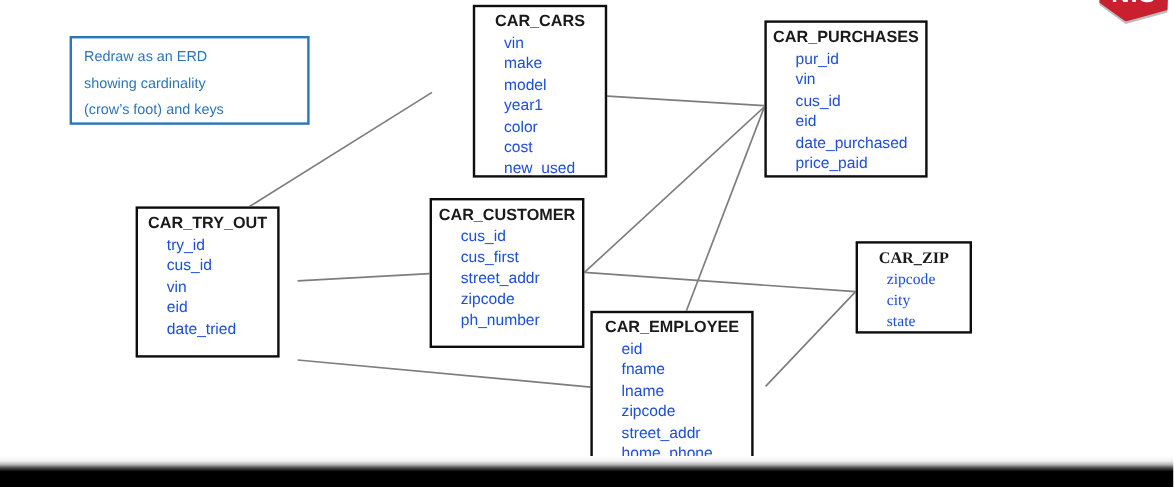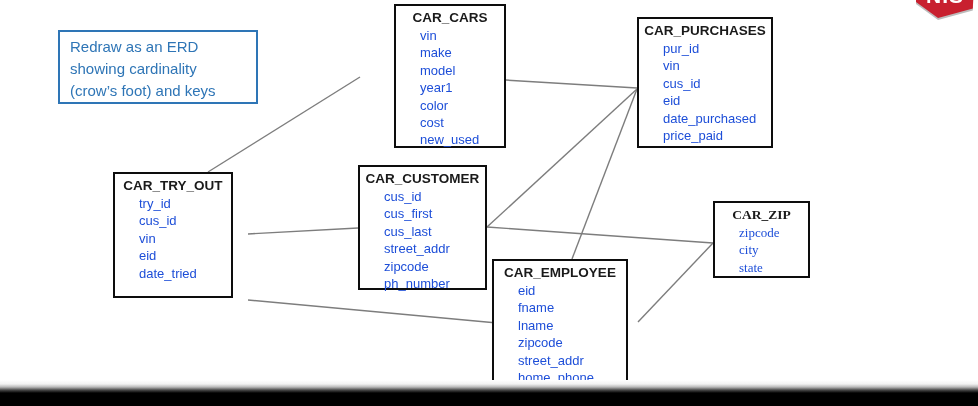--- a/index.html
+++ b/index.html
@@ -21,21 +21,21 @@
   .entity-field{
     font-size:13px;color:#1d4ed8;line-height:17.4px;padding-left:24px;
     white-space:nowrap;
   }
   .note{
     position:absolute;left:58px;top:30px;width:200px;height:74px;
     box-sizing:border-box;border:2px solid #2e75b6;background:#ffffff;
     padding:4px 0 0 10px;z-index:3;
   }
   .note-line{
-    font-size:15px;color:#2e75b6;line-height:22px;white-space:nowrap;
+    font-size:12px;color:#2e75b6;line-height:22px;white-space:nowrap;
   }
   .logo{position:absolute;left:916px;top:-22px;width:58px;height:40px;z-index:4;}
   .logo-under{
     position:absolute;left:0;top:2px;width:58px;height:40px;background:#bcbcbc;
     clip-path:polygon(0 0,100% 0,98% 76%,38% 100%,0 60%);
   }
   .logo-badge{
     position:absolute;left:0;top:0;width:58px;height:40px;background:#c8202f;
     clip-path:polygon(0 0,100% 0,98% 76%,38% 100%,0 60%);
     display:flex;align-items:center;justify-content:center;
@@ -90,21 +90,20 @@
         <div class="entity-field">try_id</div>
         <div class="entity-field">cus_id</div>
         <div class="entity-field">vin</div>
         <div class="entity-field">eid</div>
         <div class="entity-field">date_tried</div>
       </div>
       <div class="entity" style="left: 358px; top: 165px; width: 129px; height: 125px;">
         <div class="entity-title">CAR_CUSTOMER</div>
         <div class="entity-field">cus_id</div>
         <div class="entity-field">cus_first</div>
-        <div class="entity-field">cus_last</div>
         <div class="entity-field">street_addr</div>
         <div class="entity-field">zipcode</div>
         <div class="entity-field">ph_number</div>
       </div>
       <div class="entity" style="left: 492px; top: 259px; width: 136px; height: 129px;">
         <div class="entity-title">CAR_EMPLOYEE</div>
         <div class="entity-field">eid</div>
         <div class="entity-field">fname</div>
         <div class="entity-field">lname</div>
         <div class="entity-field">zipcode</div>

